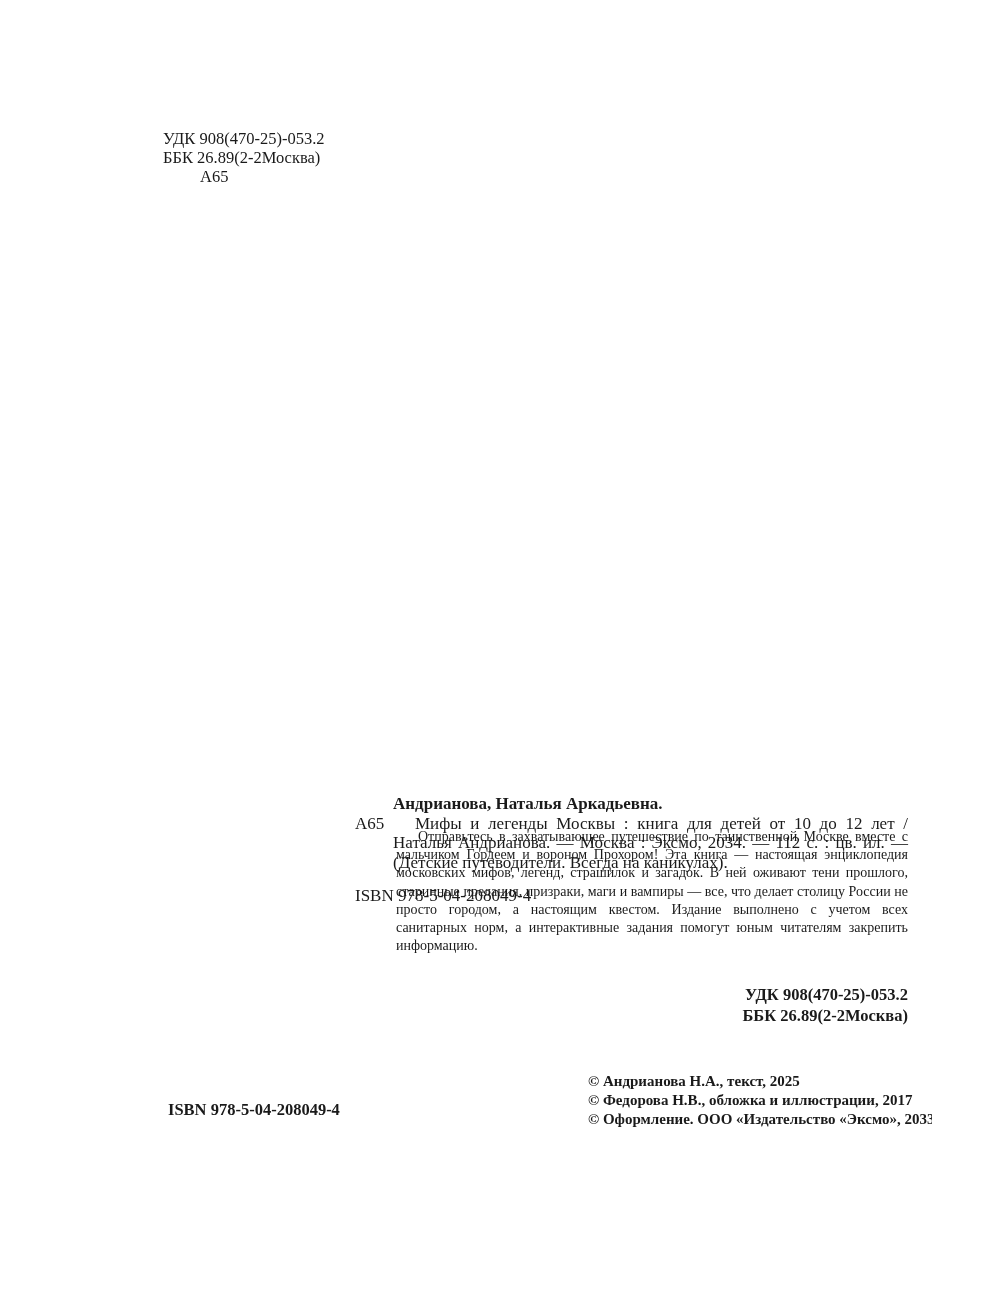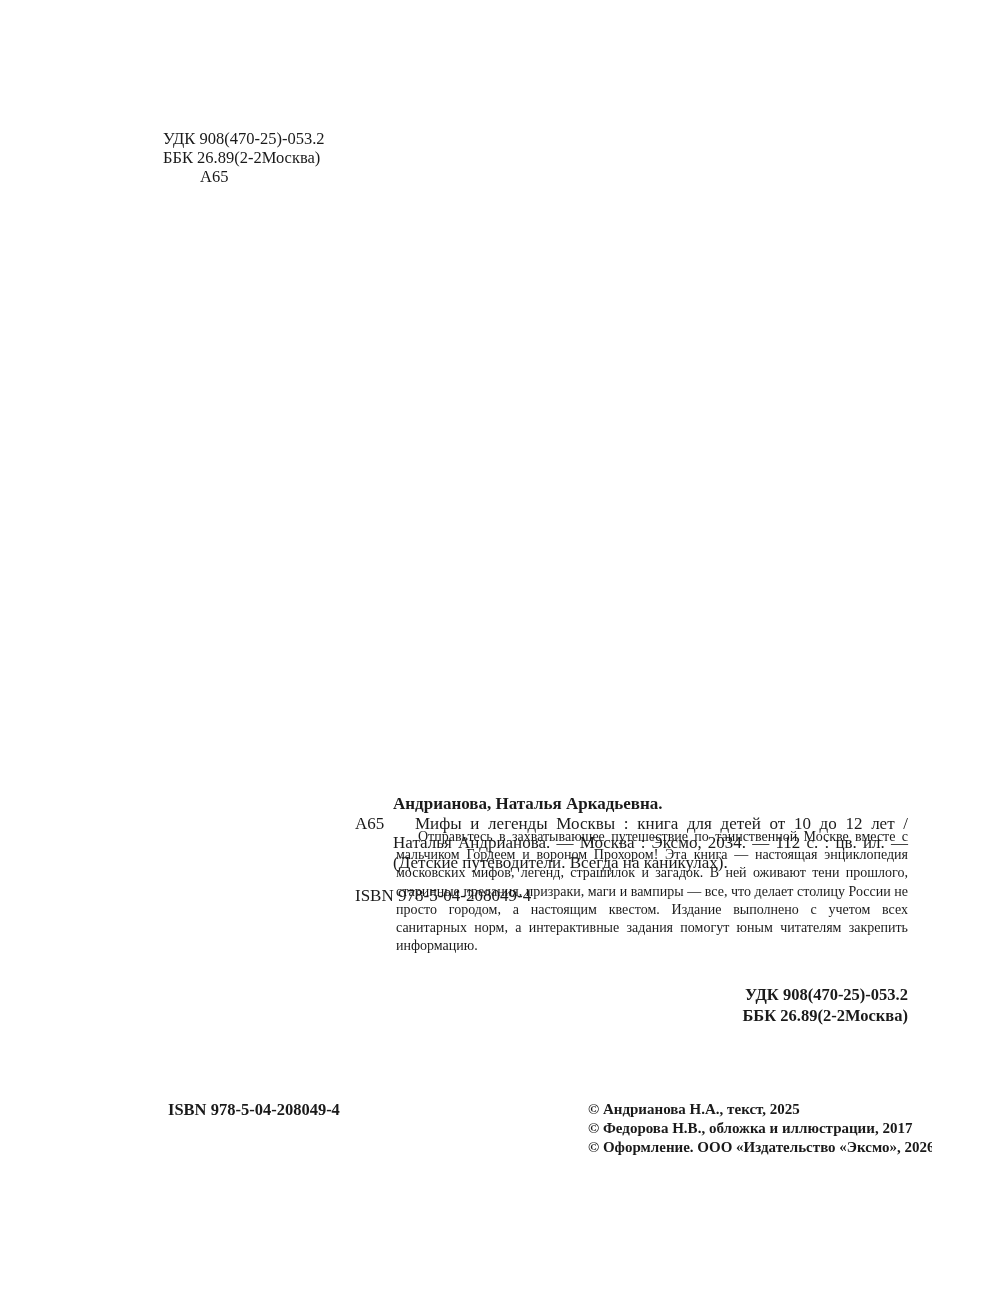--- a/index.html
+++ b/index.html
@@ -61,21 +61,21 @@
     width: 512px;
     text-align: right;
     font-weight: bold;
     font-size: 16.5px;
     line-height: 20.5px;
   }
   
   .copyright {
     position: absolute;
     left: 588px;
-    top: 1100px;
+    top: 1072px;
     font-weight: bold;
     font-size: 15px;
     line-height: 19px;
     white-space: nowrap;
   }
   
   .footer-isbn {
     position: absolute;
     left: 168px;
     top: 1100px;
@@ -107,18 +107,18 @@
   <p class="annotation">Отправьтесь в захватывающее путешествие по таинственной Москве вместе с мальчиком Гордеем и вороном Прохором! Эта книга — настоящая энциклопедия московских мифов, легенд, страшилок и загадок. В ней оживают тени прошлого, старинные предания, призраки, маги и вампиры — все, что делает столицу России не просто городом, а настоящим квестом. Издание выполнено с учетом всех санитарных норм, а интерактивные задания помогут юным читателям закрепить информацию.</p>
 
   <div class="class-footer">
     <div>УДК 908(470-25)-053.2</div>
     <div>ББК 26.89(2-2Москва)</div>
   </div>
 
   <div class="copyright">
     <div>© Андрианова Н.А., текст, 2025</div>
     <div>© Федорова Н.В., обложка и иллюстрации, 2017</div>
-    <div>© Оформление. ООО «Издательство «Эксмо», 2026</div>
+    <div>© Оформление. ООО «Издательство «Эксмо», 2033</div>
   </div>
 
   <div class="footer-isbn">ISBN 978-5-04-208049-4</div>
 
 </div>
 
 </body></html>

